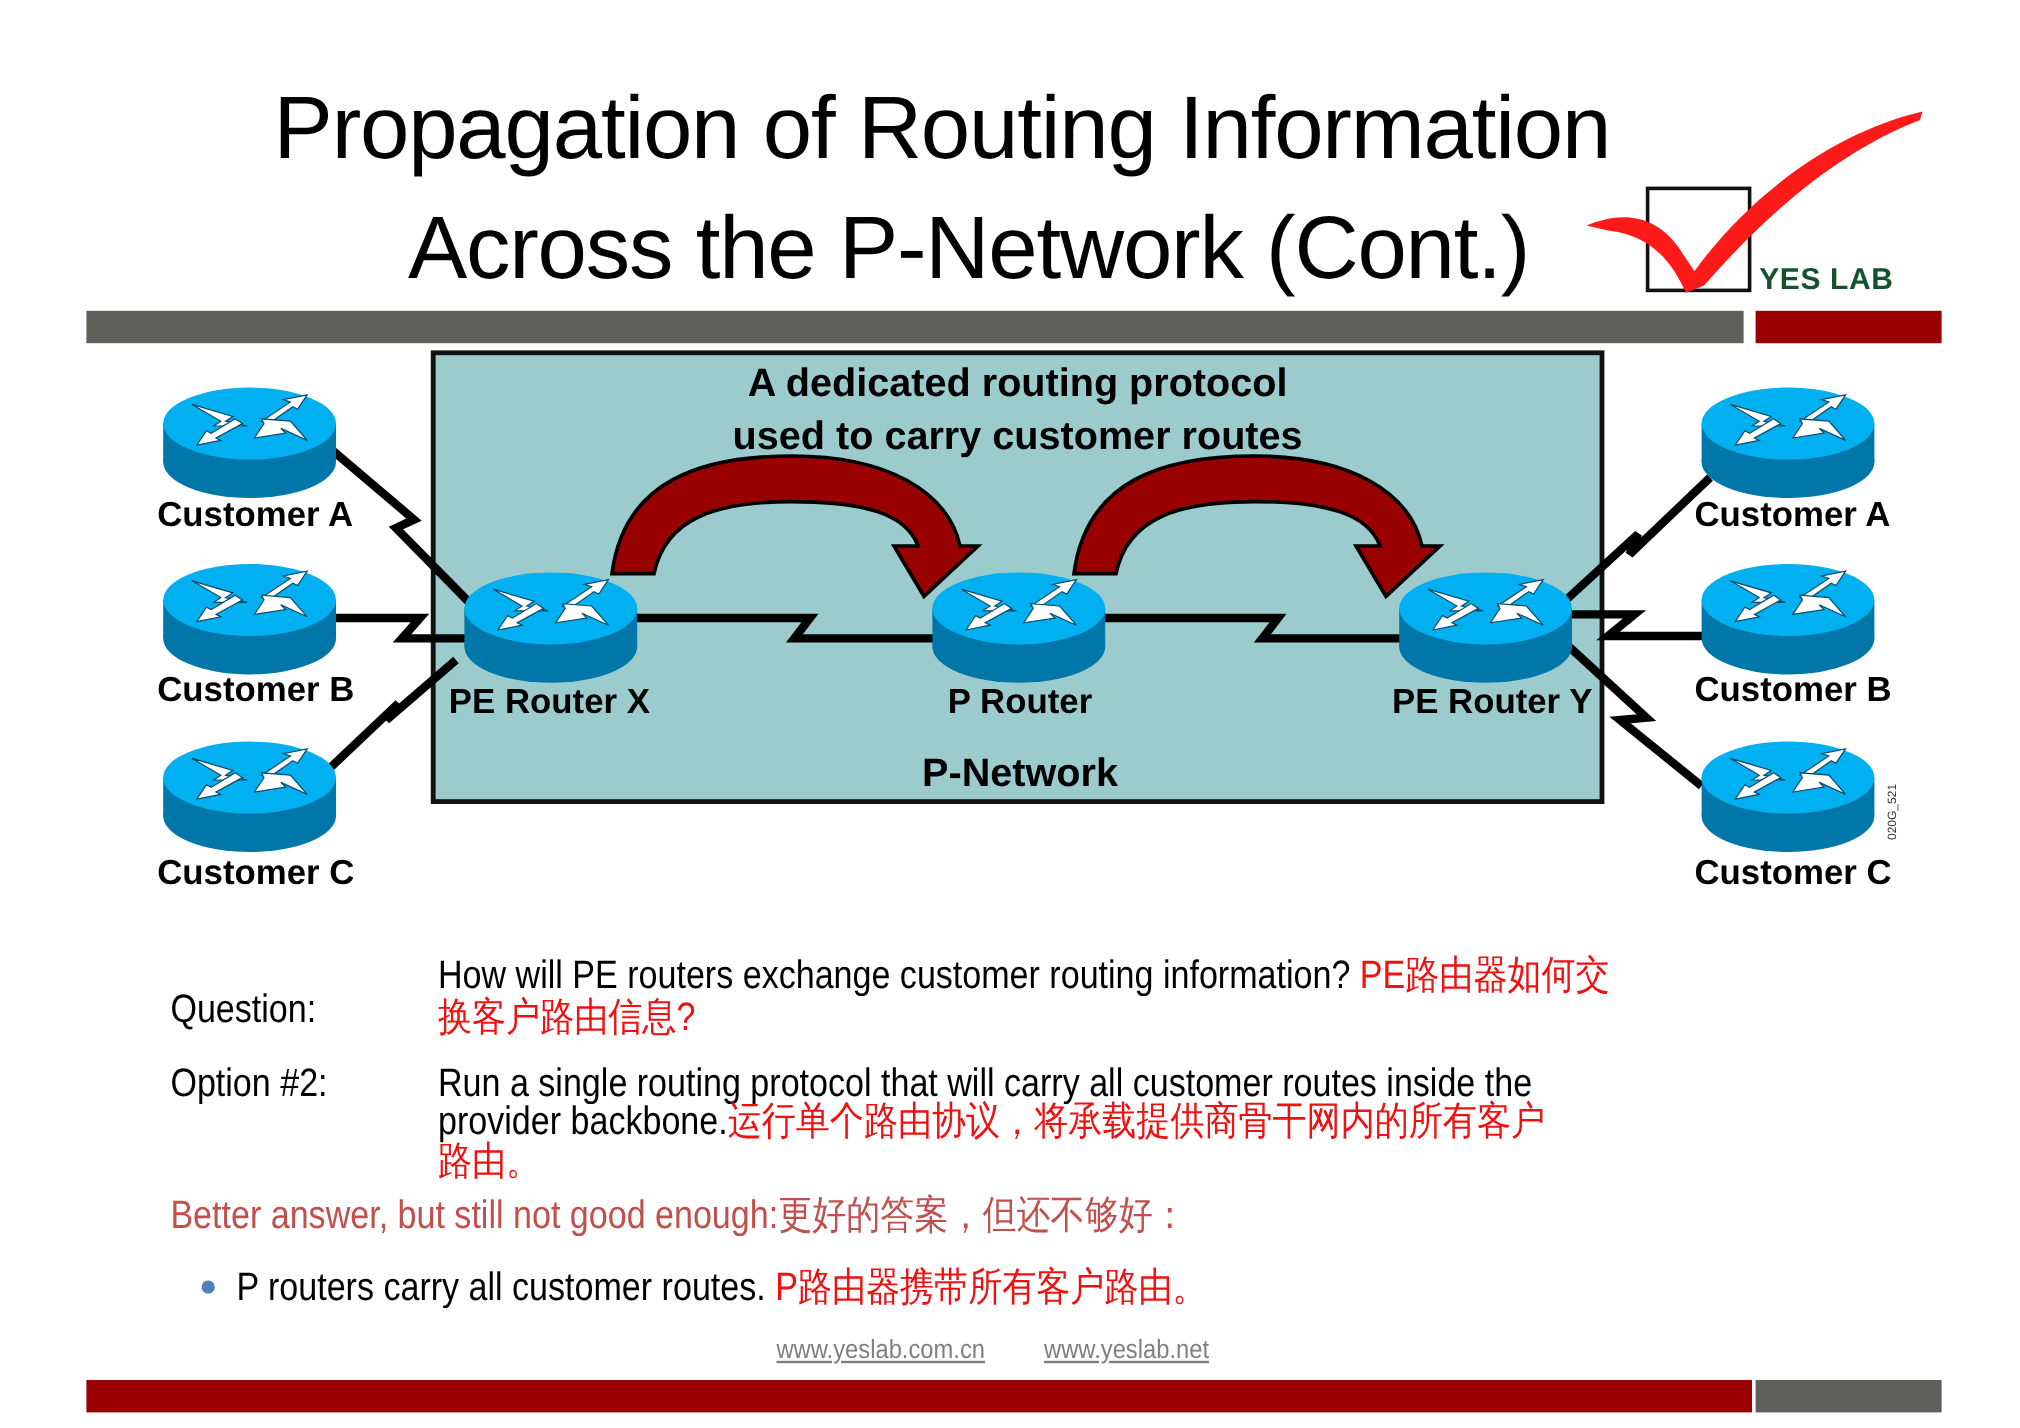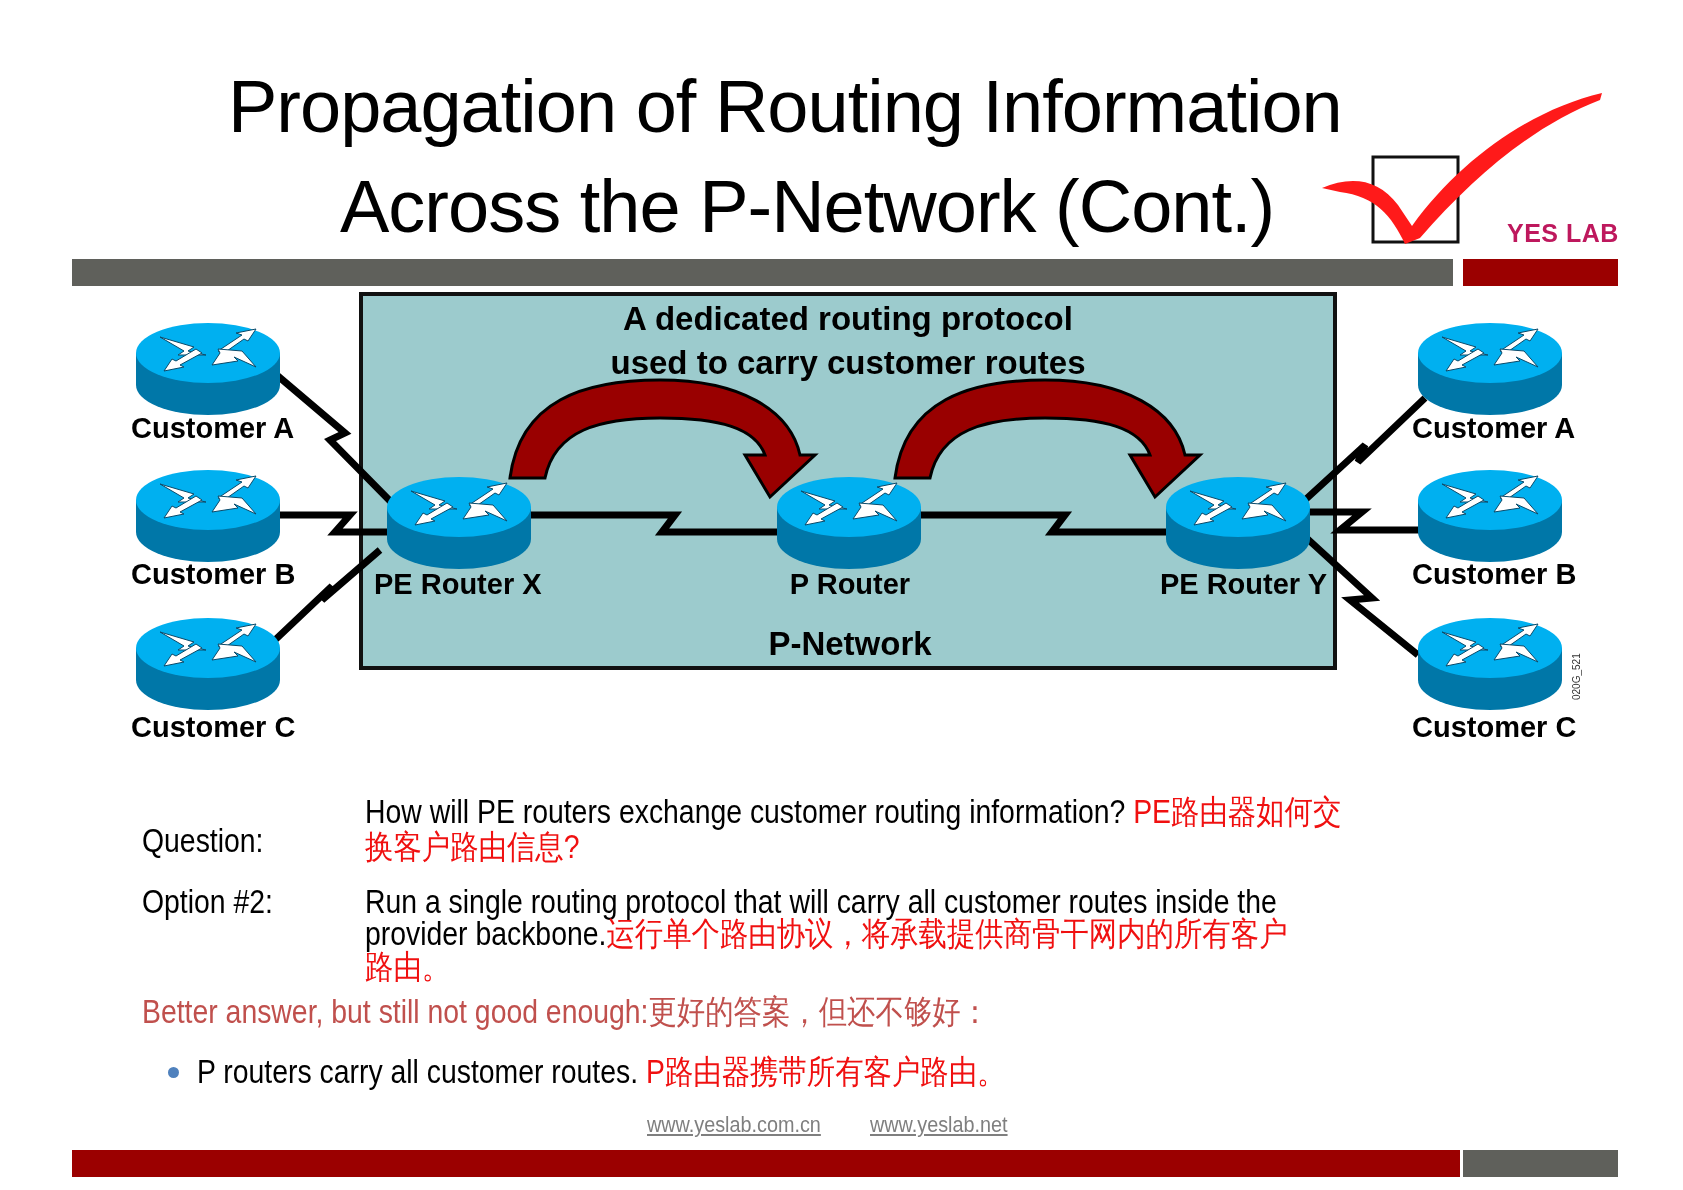--- a/index.html
+++ b/index.html
@@ -10,21 +10,21 @@
   .bar{position:absolute;}
   #diagram{position:absolute;left:0;top:0;}
   .txt{position:absolute;font-family:"Liberation Sans",sans-serif;font-size:33px;color:#000;white-space:nowrap;line-height:1;transform:scaleX(0.86);transform-origin:left top;}
   .red{color:#f01010;}
   .darkred{color:#c0504d;}
   .label-col{position:absolute;font-size:33px;transform:scaleX(0.86);transform-origin:left top;white-space:nowrap;line-height:1;}
   .bullet{position:absolute;width:11px;height:11px;border-radius:50%;background:#4f81bd;}
   .link{position:absolute;font-size:22px;color:#7f7f7f;text-decoration:underline;white-space:nowrap;line-height:1;transform:scaleX(0.9);transform-origin:left top;}
   .dlabel{font-family:"Liberation Sans",sans-serif;font-weight:bold;font-size:29px;fill:#000;}
   .dlabel-big{font-family:"Liberation Sans",sans-serif;font-weight:bold;font-size:33px;fill:#000;}
-  #logo-text{position:absolute;left:1466px;top:219px;font-family:"Liberation Sans",sans-serif;font-weight:bold;font-size:25px;color:#be185d;letter-spacing:0.5px;margin-left:41px;}
+  #logo-text{position:absolute;left:1466px;top:219px;font-family:"Liberation Sans",sans-serif;font-weight:bold;font-size:25px;color:#14532d;letter-spacing:0.5px;}
 </style>
 </head>
 <body>
 
 <div class="title" id="t1">Propagation of Routing Information</div>
 <div class="title" id="t2">Across the P-Network (Cont.)</div>
 
 <svg style="position:absolute;left:0;top:0;" width="1683" height="300">
   <rect x="1373" y="157" width="85" height="85" fill="none" stroke="#111" stroke-width="3"></rect>
   <path d="M1322,188 C1350,176 1378,178 1398,205 L1412,226 C1460,160 1530,110 1602,93 L1600,100 C1535,125 1475,175 1420,238 L1405,244 C1392,216 1375,196 1340,192 Z" fill="#ff1a1a"></path>

